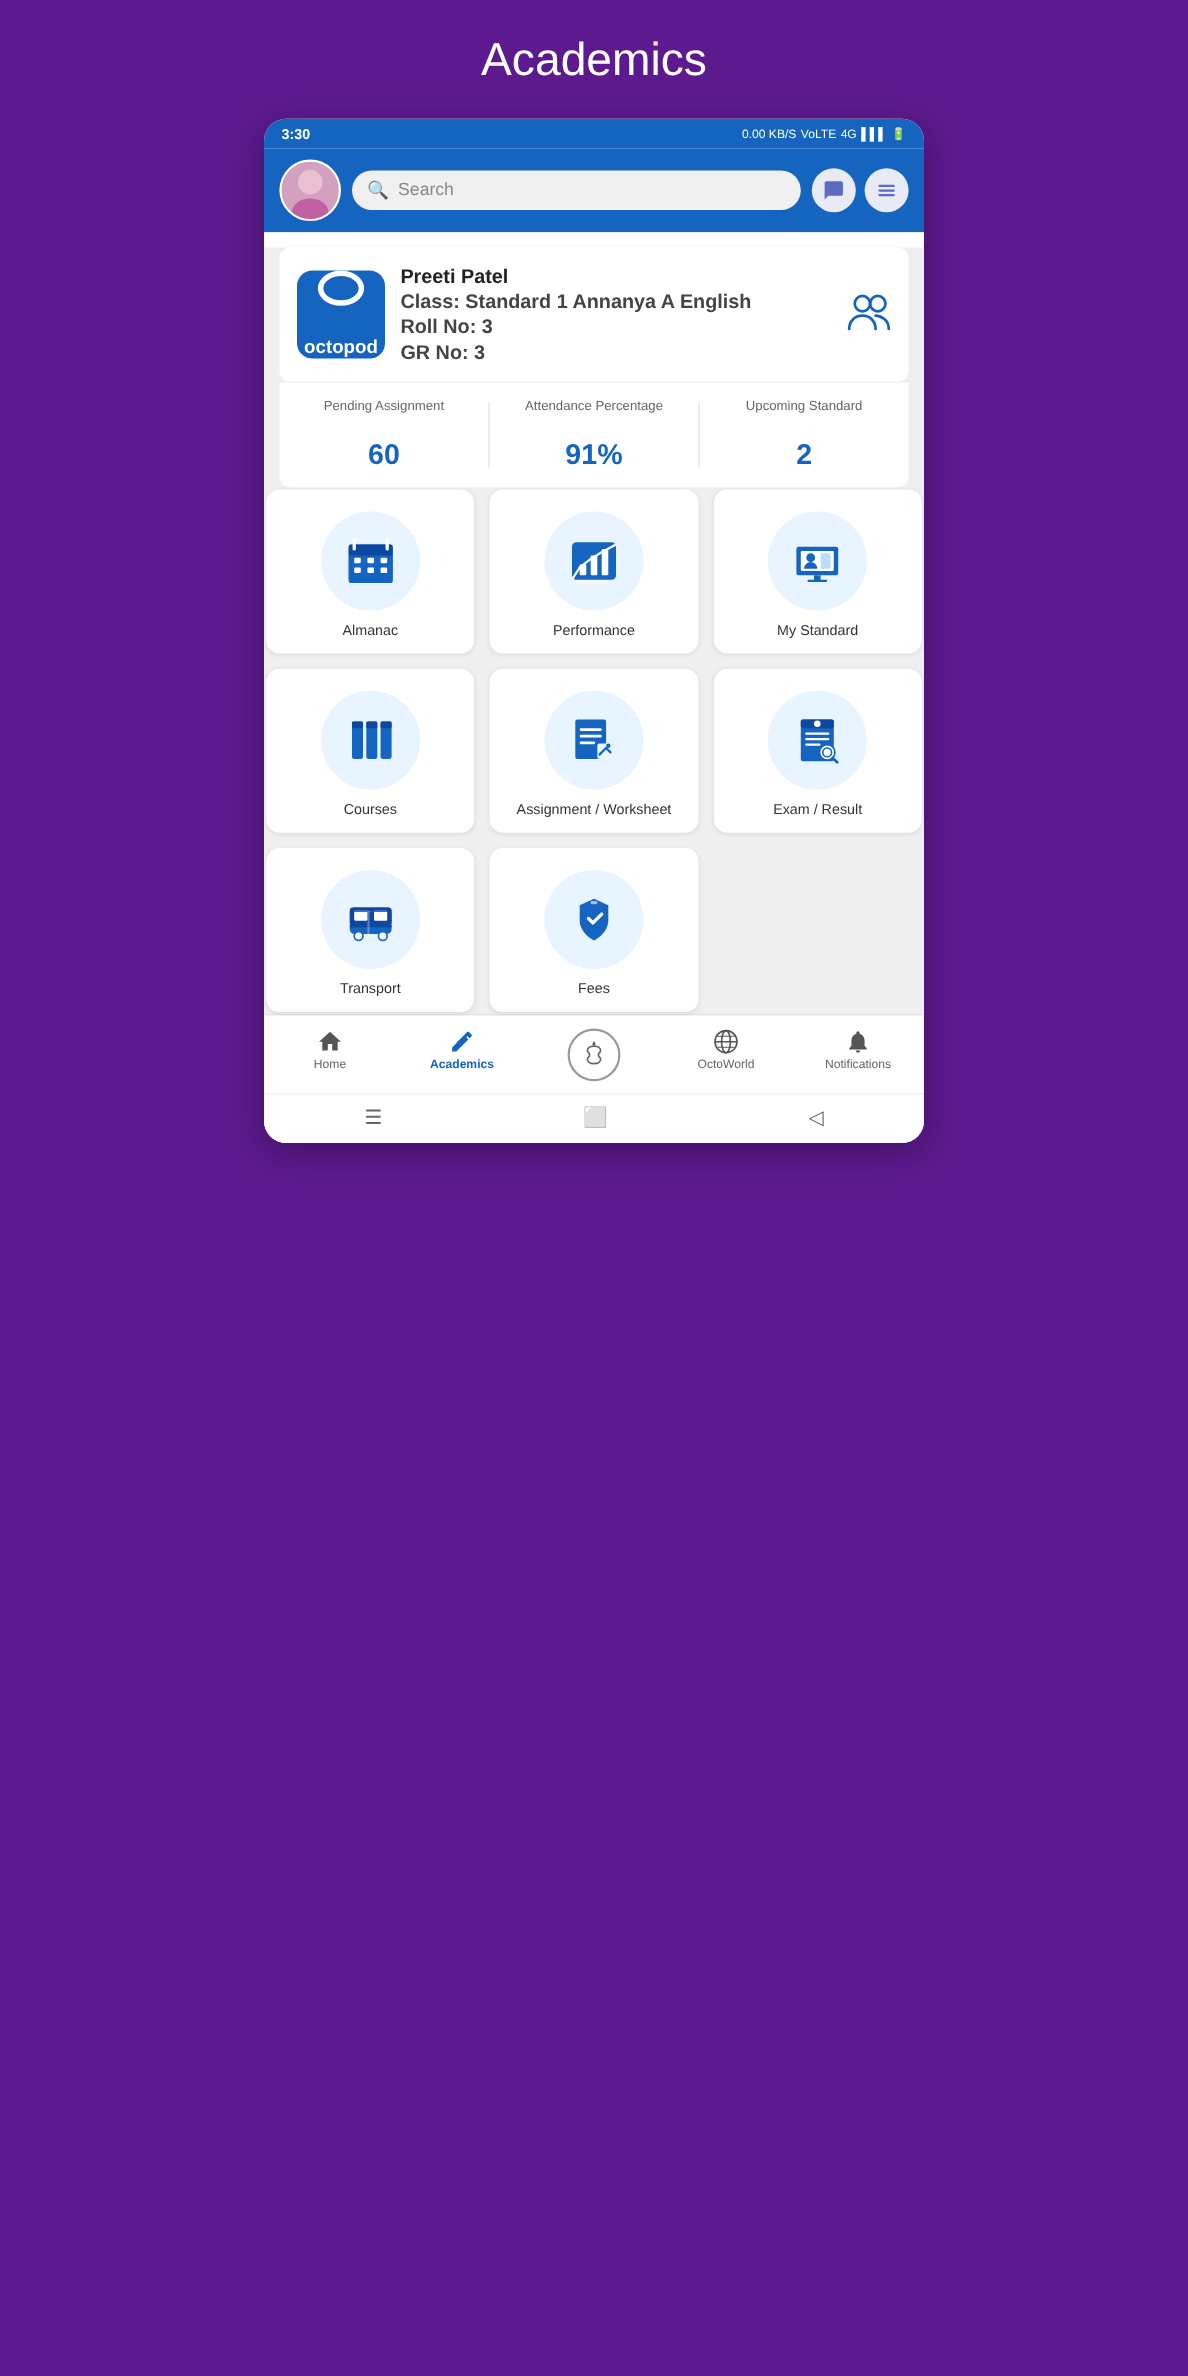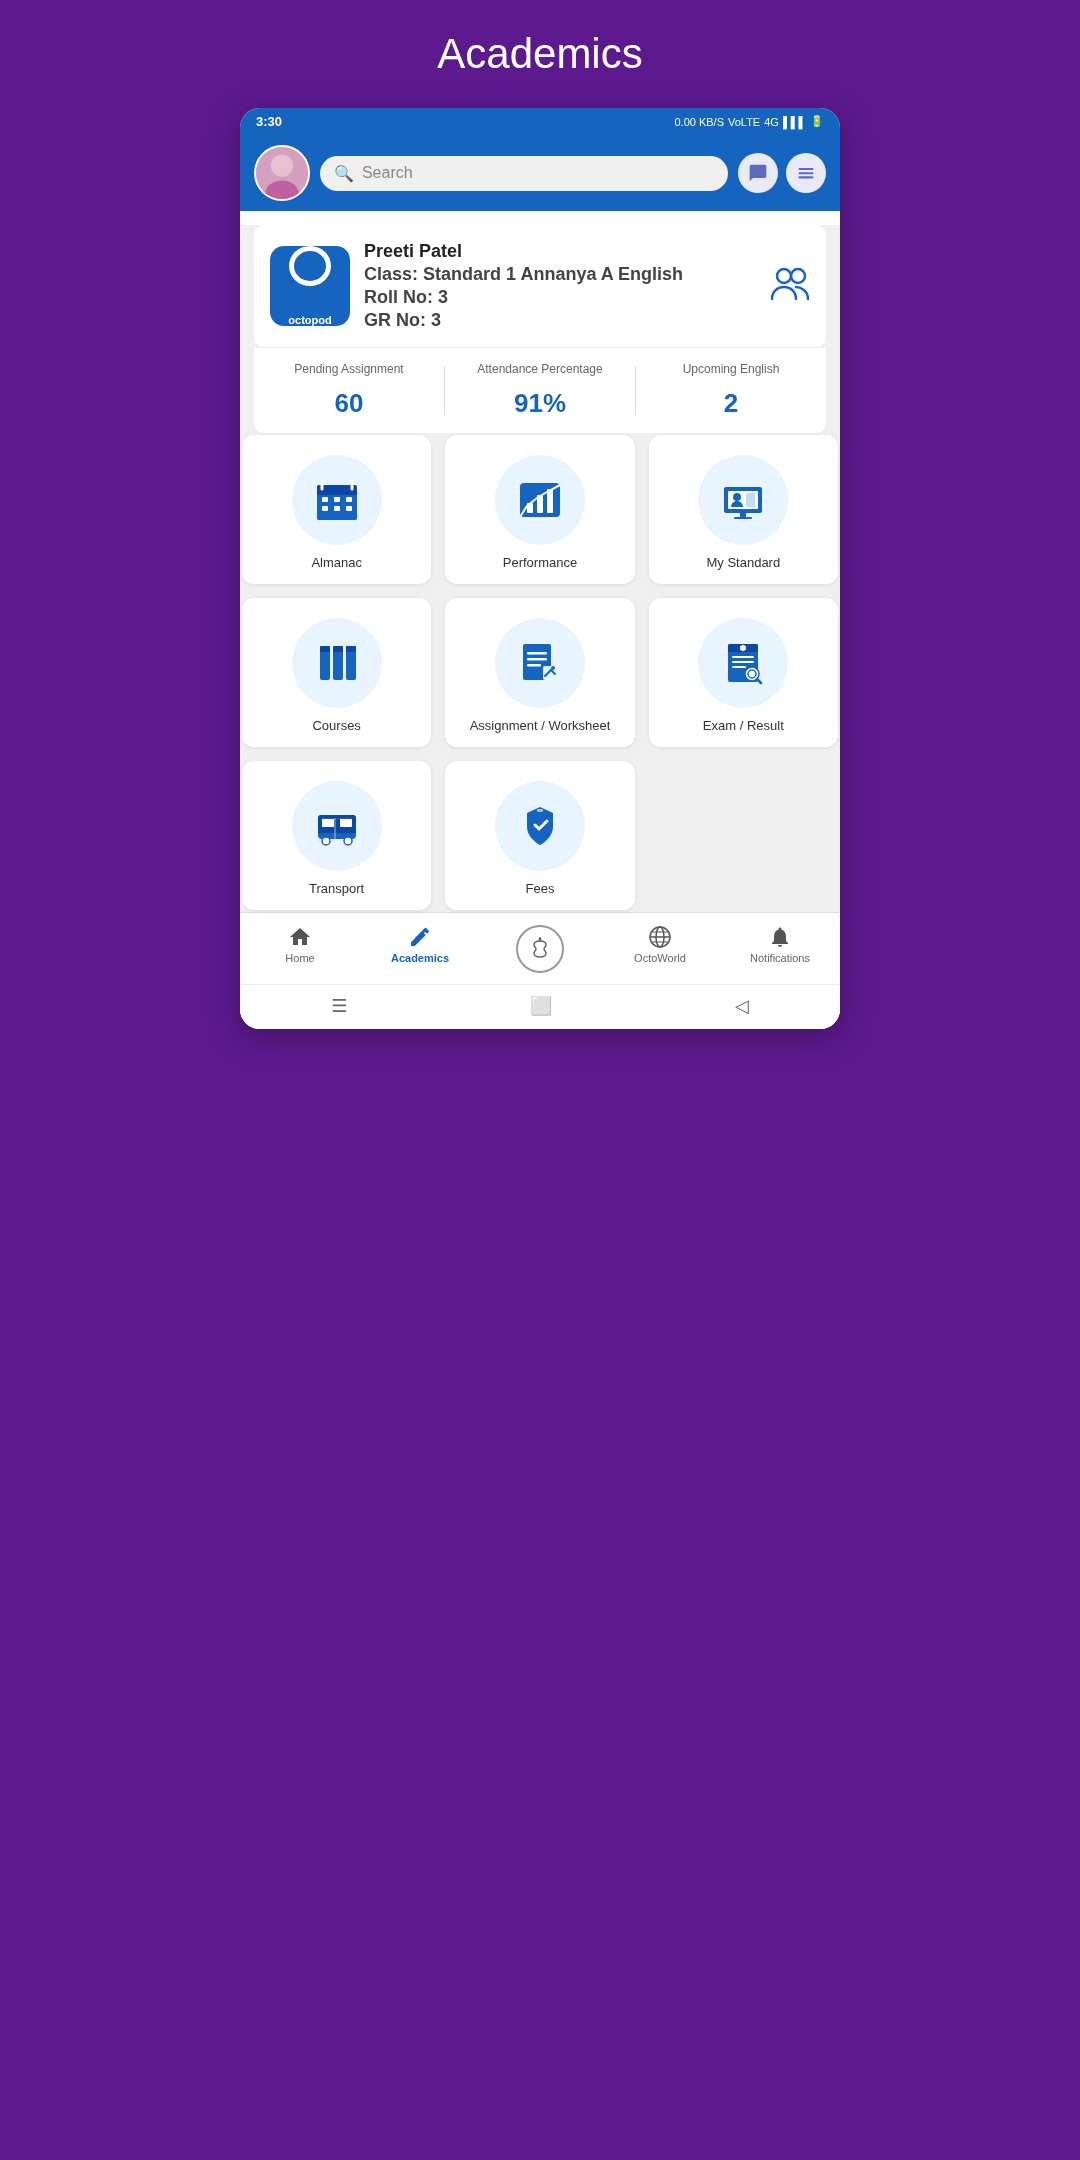--- a/index.html
+++ b/index.html
@@ -99,21 +99,21 @@
     .octopod-logo {
       width: 80px;
       height: 80px;
       background: #1565c0;
       border-radius: 14px;
       display: flex;
       flex-direction: column;
       align-items: center;
       justify-content: space-between;
       color: white;
-      font-size: 11px;
+      font-size: 17px;
       font-weight: bold;
       flex-shrink: 0;
       gap: 24px;
     }
     .octopod-logo .logo-ring {
       width: 42px;
       height: 42px;
       border: 5px solid white;
       border-radius: 50%;
       margin-bottom: 4px;
@@ -132,21 +132,21 @@
       margin: 0 14px;
       border-radius: 0 0 10px 10px;
       display: flex;
       padding: 14px 0;
       border-top: 1px solid #eee;
     }
     .stat-item {
       flex: 1;
       text-align: center;
     }
-    .stat-label { font-size: 12px; color: #666; margin-bottom: 12px; }
+    .stat-label { font-size: 12px; color: #666; margin-bottom: 22px; }
     .stat-value { font-size: 26px; font-weight: bold; color: #1565c0; }
     .stat-divider {
       width: 1px;
       background: #ddd;
       margin: 4px 0;
     }
     
     .grid-section {
       padding: 2px;
     }
@@ -299,21 +299,21 @@
         <div class="stat-label">Pending Assignment</div>
         <div class="stat-value">60</div>
       </div>
       <div class="stat-divider"></div>
       <div class="stat-item">
         <div class="stat-label">Attendance Percentage</div>
         <div class="stat-value">91%</div>
       </div>
       <div class="stat-divider"></div>
       <div class="stat-item">
-        <div class="stat-label">Upcoming English</div>
+        <div class="stat-label">Upcoming Standard</div>
         <div class="stat-value">2</div>
       </div>
     </div>
 
     <div class="grid-section">
       <div class="grid">
 
         <div class="grid-item">
           <div class="grid-icon-circle">
             <svg viewBox="0 0 50 50" fill="none" xmlns="http://www.w3.org/2000/svg">

